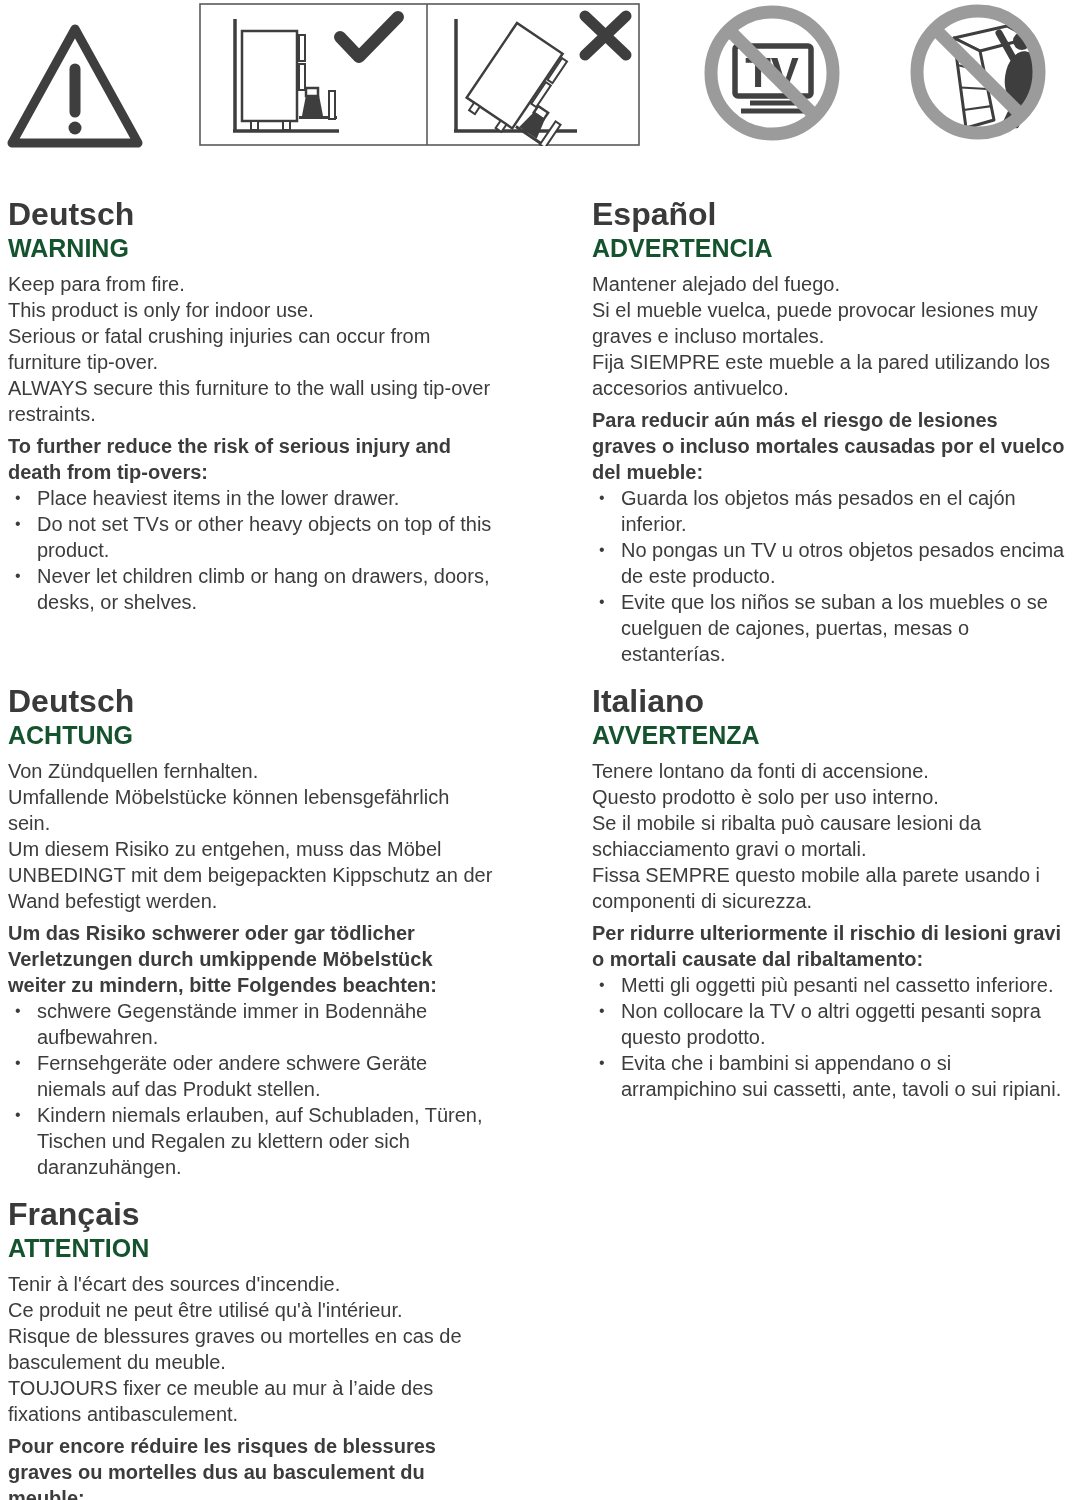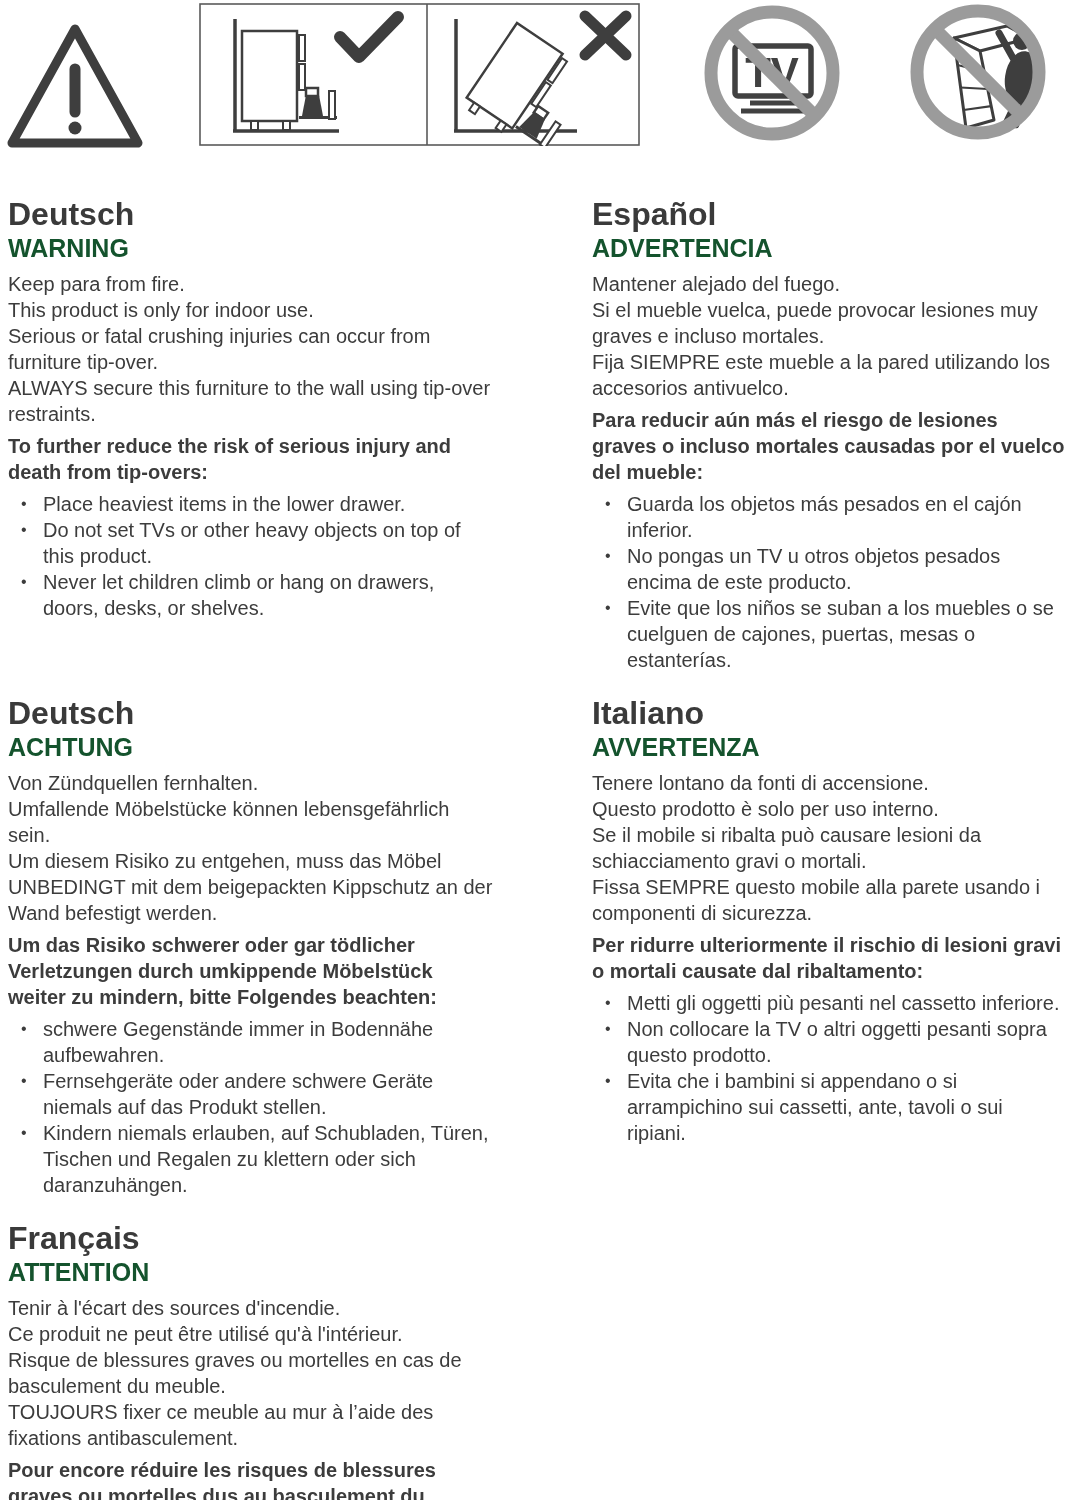--- a/index.html
+++ b/index.html
@@ -32,21 +32,21 @@
   .sec h2{
     font-size:32px;line-height:37px;font-weight:bold;margin:0;color:#3a3a3a;
   }
   .sec h3{
     font-size:25px;line-height:31px;font-weight:bold;margin:0 0 7px 0;color:#14532d;
   }
   .sec p{
     font-size:20px;line-height:26px;margin:0;
   }
   .sec p.intro{font-weight:bold;margin-top:6px;}
-  .sec ul{list-style:none;margin:6px;padding:0;}
+  .sec ul{list-style:none;margin:0;padding:0;}
   .sec li{
     position:relative;
     padding-left:29px;
     font-size:20px;line-height:26px;
   }
   .sec li::before{
     content:"\2022";
     position:absolute;left:7px;top:0;
     font-size:16px;line-height:26px;color:#3c3c3c;
   }

